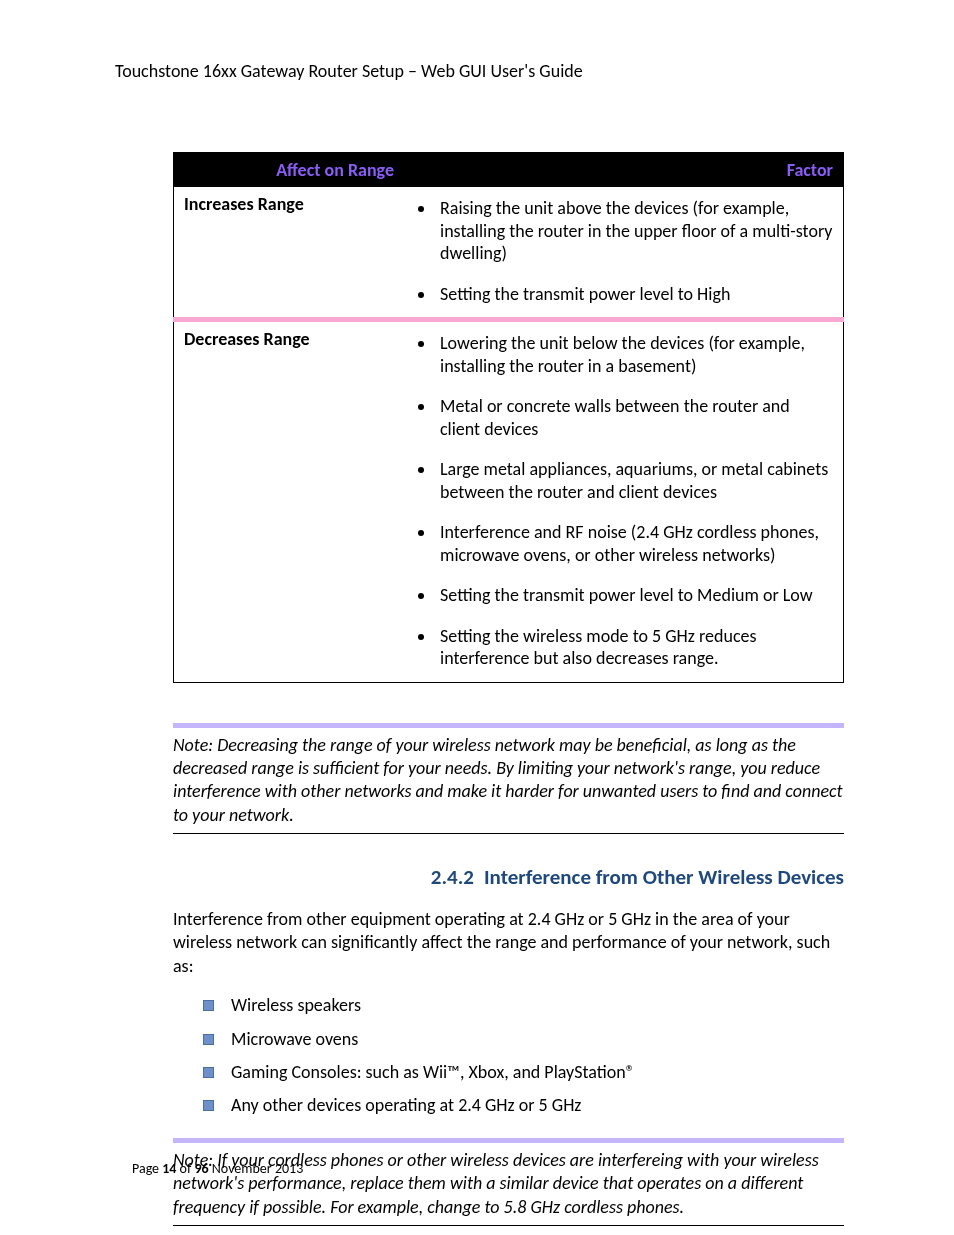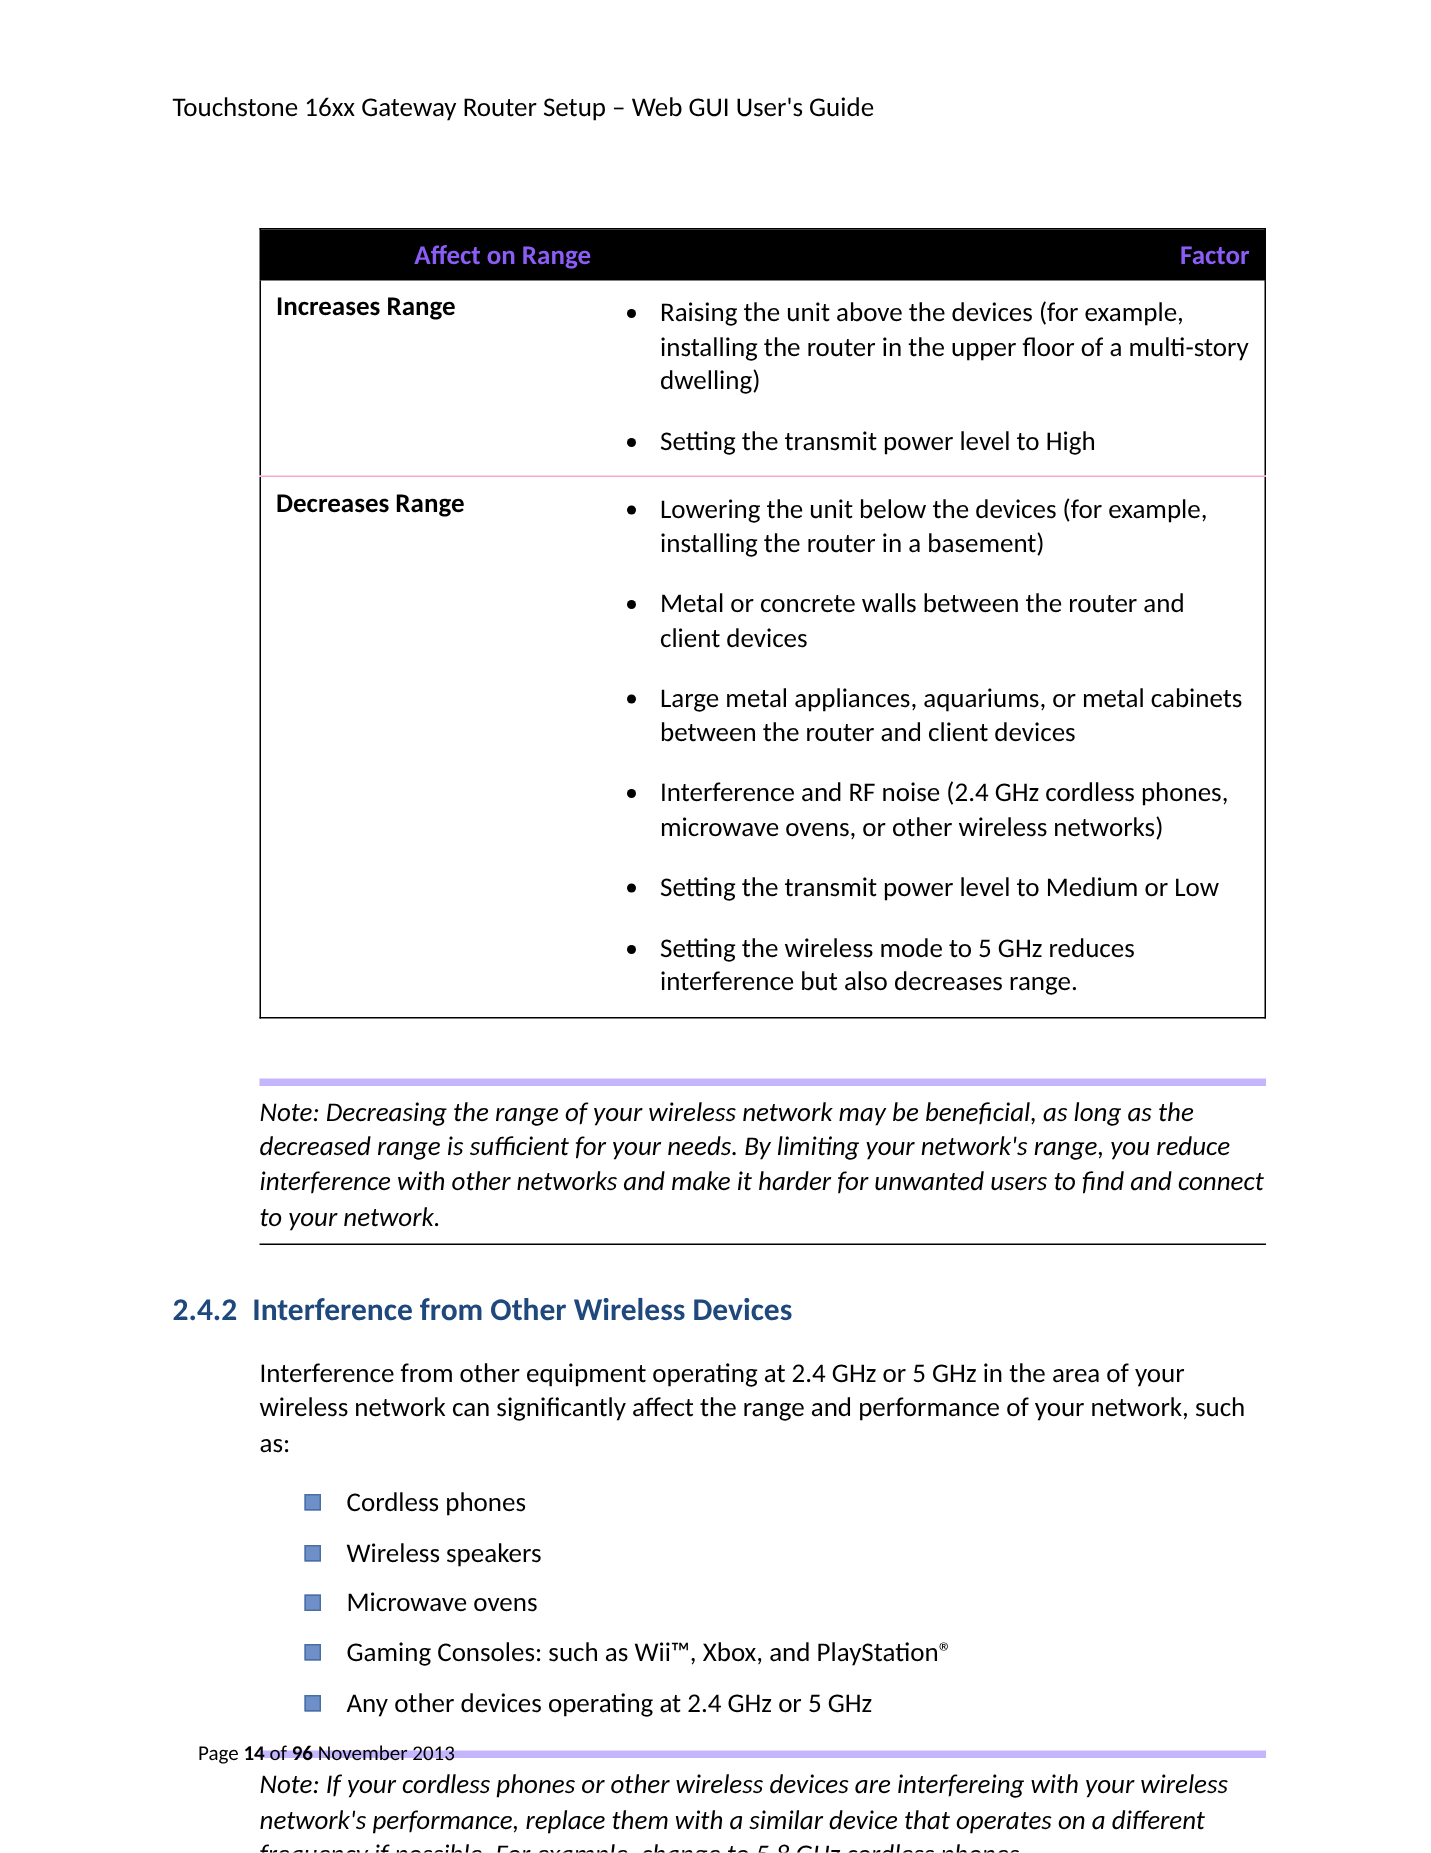--- a/index.html
+++ b/index.html
@@ -38,21 +38,21 @@
     padding: 6px 10px;
     font-size: 18px;
   }
   table.range td {
     vertical-align: top;
     padding: 6px 10px 8px 10px;
     font-size: 18px;
     line-height: 1.25;
   }
   table.range tr.first td {
-    border-bottom: 1px solid #f9a8d4;
+    border-bottom: 5px solid #f9a8d4;
   }
   table.range td.col1 {
     width: 210px;
     font-weight: bold;
   }
   table.range ul {
     margin: 0;
     padding-left: 22px;
   }
   table.range ul li {
@@ -69,20 +69,21 @@
     margin: 0 0 30px 0;
     font-style: italic;
     font-size: 18px;
     line-height: 1.3;
   }
   .section-heading {
     color: #1F497D;
     font-weight: bold;
     font-size: 21px;
     margin: 24px 0 18px -58px;
+    text-align: right;
   }
   .section-heading .num {
     margin-right: 10px;
   }
   .body-para {
     font-size: 18px;
     line-height: 1.3;
     margin: 0 0 16px 0;
   }
   ul.sq {
@@ -159,21 +160,20 @@
 
     <div class="note-block">Note:  Decreasing the range of your wireless network may be beneficial, as long as the decreased range is sufficient for your needs.  By limiting your network's range, you reduce interference with other networks and make it harder for unwanted users to find and connect to your network.</div>
 
     <div class="section-heading">
       <span class="num">2.4.2</span><span>Interference from Other Wireless Devices</span>
     </div>
 
     <p class="body-para">Interference from other equipment operating at 2.4 GHz or 5 GHz in the area of your wireless network can significantly affect the range and performance of your network, such as:</p>
 
     <ul class="sq">
-      <li>Cordless phones</li>
       <li>Wireless speakers</li>
       <li>Microwave ovens</li>
       <li>Gaming Consoles: such as Wii™, Xbox, and PlayStation®</li>
       <li>Any other devices operating at 2.4 GHz or 5 GHz</li>
     </ul>
 
     <div class="note-block">Note:  If your cordless phones or other wireless devices are interfereing with your wireless network's performance, replace them with a similar device that operates on a different frequency if possible.  For example, change to 5.8 GHz cordless phones.</div>
 
   </div>
 

